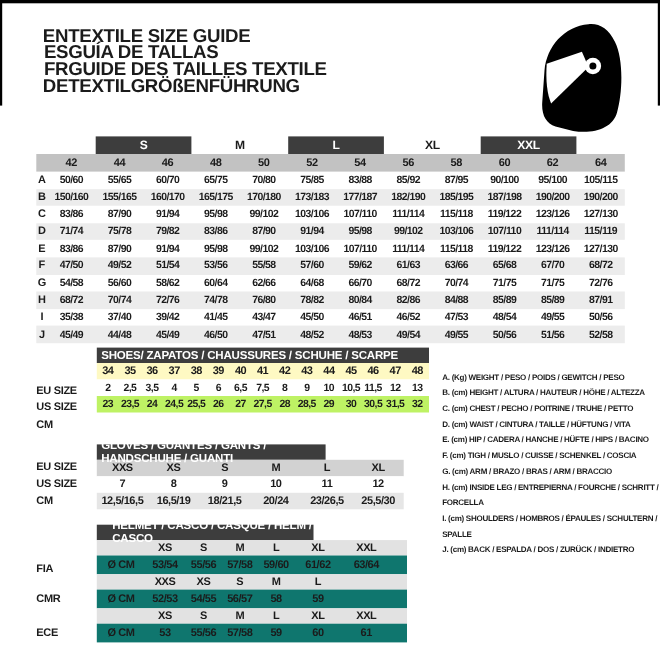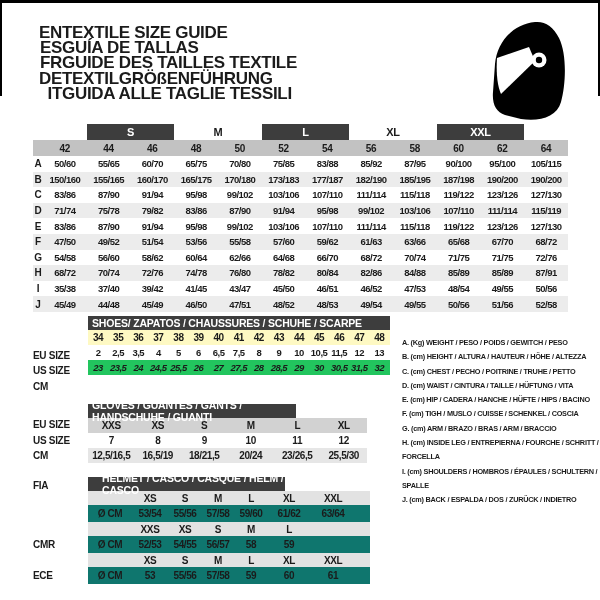--- a/index.html
+++ b/index.html
@@ -39,21 +39,21 @@
   .bar{height:14px;background:#3d3d3d;color:#fff;font-size:10.5px;letter-spacing:-0.2px;
        display:flex;align-items:center;padding-left:4px;box-sizing:border-box;}
 
   
   .shoes{position:absolute;left:88px;top:316px;width:302px;}
   .shoes .bar{width:302px;}
   .srow{display:grid;grid-template-columns:repeat(15,20.1px);height:15px;align-items:center;
         text-align:center;font-size:9.5px;letter-spacing:-0.5px;}
   .srow.eu{background:#fef9c3;font-size:10px;}
   .srow.us{background:#ffffff;}
-  .srow.cm{background:#22c55e;font-style:italic;}
+  .srow.cm{background:#bef264;}
 
   
   .gloves{position:absolute;left:88px;top:404px;width:279px;}
   .gloves .bar{width:208px;}
   .grow{display:grid;grid-template-columns:repeat(6,46.5px);height:15px;align-items:center;
         text-align:center;font-size:10px;letter-spacing:-0.4px;}
   .grow.eu{background:#d2d2d2;}
   .grow.us{background:#ffffff;}
   .grow.cm{background:#e6e6e6;}
 
@@ -62,21 +62,21 @@
   .helmet-table .bar{width:197px;padding-left:14px;}
   .hrow{display:grid;grid-template-columns:44px 36px 34px 32px 34px 42px 46px;align-items:center;
         text-align:center;font-size:10px;letter-spacing:-0.4px;}
   .hrow.hsizes{height:14px;background:#e2e2e2;}
   .hrow.hvals{height:17px;background:#0f766e;}
 
   
   .side-label{position:absolute;left:33px;font-size:10px;}
   .sl-shoes-eu{top:350px;} .sl-shoes-us{top:365px;} .sl-shoes-cm{top:381px;}
   .sl-gloves-eu{top:419px;} .sl-gloves-us{top:435px;} .sl-gloves-cm{top:450px;}
-  .sl-fia{top:480px;} .sl-cmr{top:539px;} .sl-ece{top:570px;}
+  .sl-fia{top:512px;} .sl-cmr{top:539px;} .sl-ece{top:570px;}
 </style>
 </head>
 <body>
 
 <div class="canvas">
 
   <div class="top-border"></div>
   <div class="edge left"></div>
   <div class="edge right"></div>
 
@@ -90,24 +90,20 @@
         <span class="lang-code">ES</span>
         <span class="lang-title">GUÍA DE TALLAS</span>
       </div>
       <div class="lang-row">
         <span class="lang-code">FR</span>
         <span class="lang-title">GUIDE DES TAILLES TEXTILE</span>
       </div>
       <div class="lang-row">
         <span class="lang-code">DE</span>
         <span class="lang-title">TEXTILGRÖßENFÜHRUNG</span>
-      </div>
-      <div class="lang-row">
-        <span class="lang-code">IT</span>
-        <span class="lang-title">GUIDA ALLE TAGLIE TESSILI</span>
       </div>
     </div>
 
   <svg class="helmet-pic" viewBox="0 0 82 100">
     <path fill="#000" d="M48 2 C26 4 10 22 8 44 L6 72 C5 84 9 92 18 95 L34 99 C52 102 70 97 74 82 C79 64 80 34 72 18 C66 6 58 1 48 2 Z"></path>
     <path fill="#fff" d="M10 38 L42 27 L48 41 L14 74 C10.5 66 9 54 10 38 Z"></path>
     <circle cx="52" cy="40" r="7.5" fill="#fff"></circle>
     <circle cx="52" cy="40" r="3.2" fill="#000"></circle>
   </svg>
 

